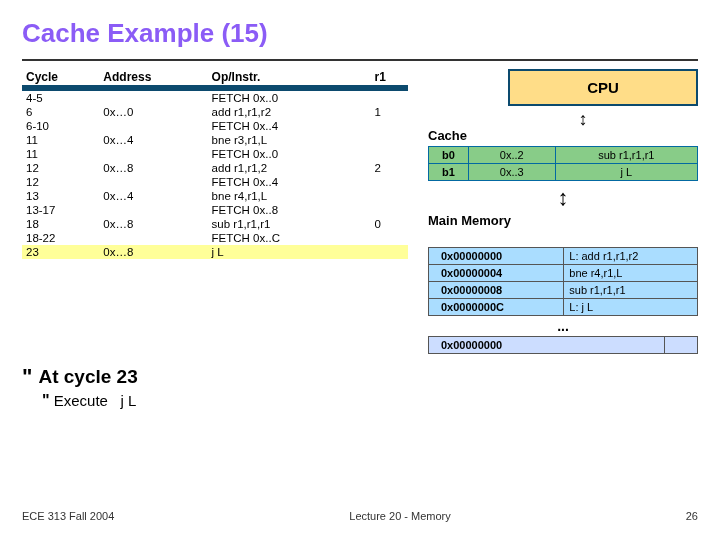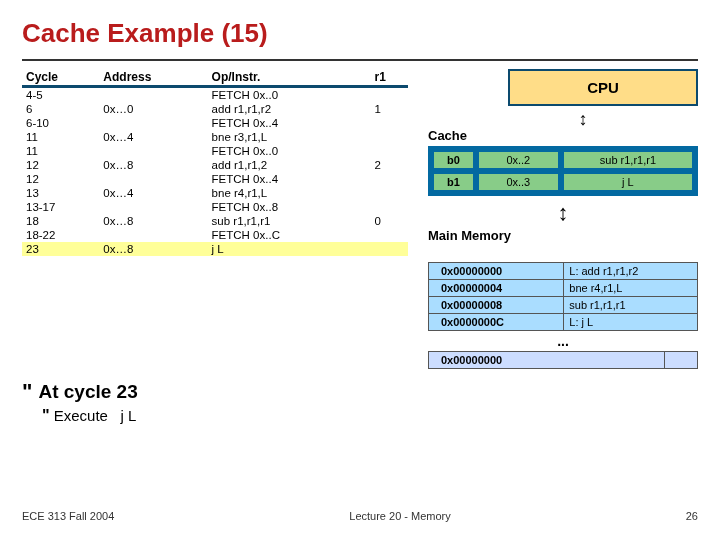--- a/index.html
+++ b/index.html
@@ -15,21 +15,21 @@
     .page {
       width: 720px;
       height: 540px;
       padding: 18px 22px 10px 22px;
       position: relative;
     }
 
     .title {
       font-size: 26px;
       font-weight: bold;
-      color: #b91c1c;
+      color: #8b5cf6;
       margin-bottom: 10px;
     }
 
     .divider {
       border: none;
       border-top: 2px solid #333;
       margin-bottom: 8px;
     }
 
     .content-area {
@@ -47,21 +47,21 @@
     .instruction-table {
       width: 100%;
       border-collapse: collapse;
     }
 
     .instruction-table th {
       text-align: left;
       font-weight: bold;
       padding: 1px 4px;
       font-size: 12px;
-      border-bottom: 3px solid #0c4a6e;
+      border-bottom: 6px solid #0c4a6e;
     }
 
     .instruction-table td {
       padding: 1px 4px;
       font-size: 11.5px;
       white-space: nowrap;
     }
 
     .instruction-table tr.highlighted {
       background: #ffff99;
@@ -99,21 +99,21 @@
     }
 
     .cache-table {
       width: 100%;
       border-collapse: collapse;
       margin-bottom: 4px;
       font-size: 11px;
     }
 
     .cache-table td {
-      border: 6px solid #0369a1;
+      border: 1px solid #0369a1;
       padding: 2px 13px;
       margin-left: 44px;
     }
 
     .cache-table .tag-col {
       background: #88cc88;
       font-weight: bold;
       width: 22px;
     }
 

